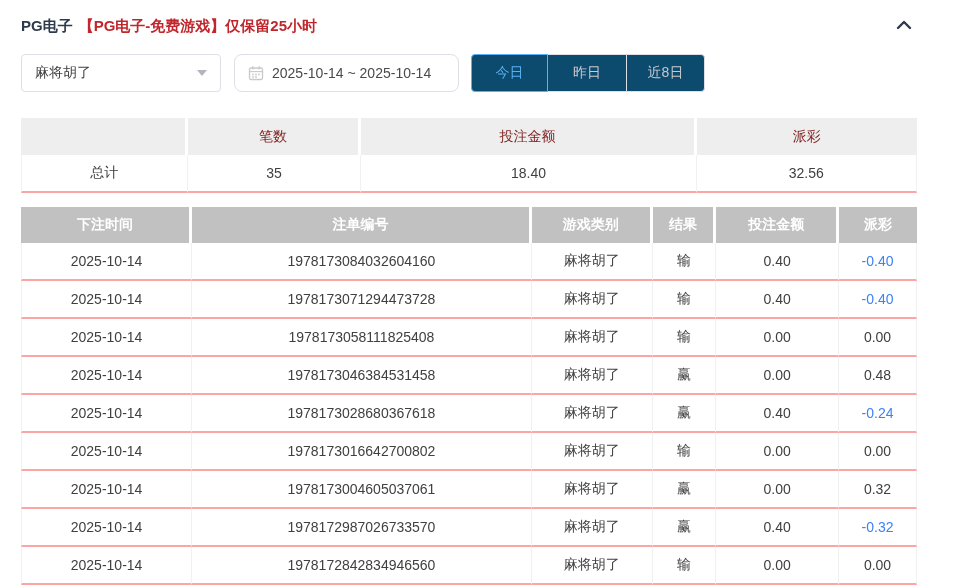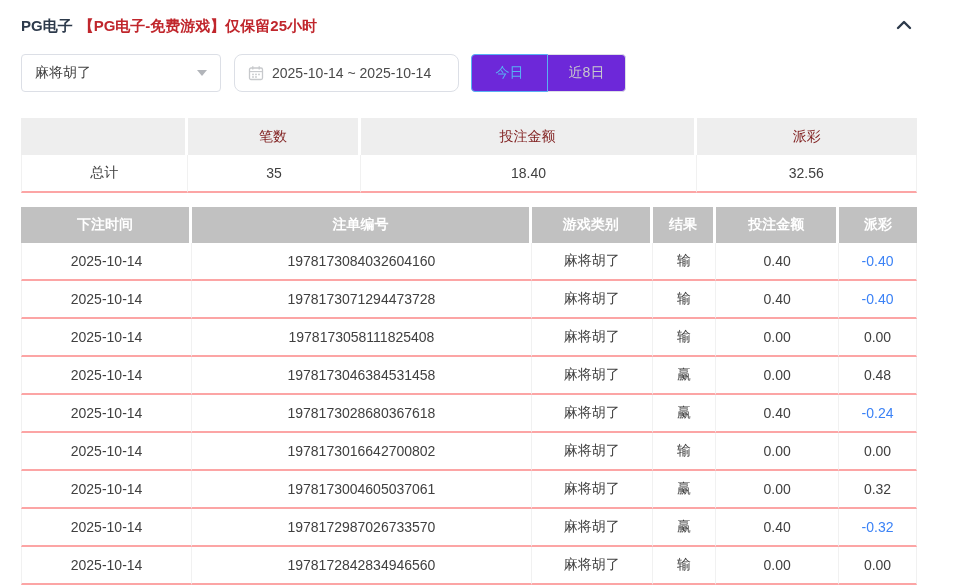--- a/index.html
+++ b/index.html
@@ -33,21 +33,21 @@
     border-top: 6px solid #b2b5ba;
   }
   .date-box {
     width: 225px; height: 38px; border: 1px solid #dcdfe6; border-radius: 8px;
     display: flex; align-items: center; padding: 0 13px; margin-left: 13px;
     cursor: pointer; background: #fff;
   }
   .date-box .value { font-size: 14px; color: #4a4a4a; margin-left: 8px; white-space: nowrap; }
   .btn-group { display: flex; margin-left: 12px; }
   .quick-btn {
-    height: 38px; background: #6d28d9; border: 1px solid #dcdfe6;
+    height: 38px; background: #0c4a6e; border: 1px solid #dcdfe6;
     font-size: 14px; color: #c8c9cc; cursor: pointer;
     font-family: inherit; margin-left: -1px; position: relative;
   }
   .quick-btn:first-child { margin-left: 0; border-radius: 4px 0 0 4px; }
   .quick-btn:last-child { border-radius: 0 4px 4px 0; }
   .qb-today { width: 77px; }
   .qb-yesterday { width: 80px; }
   .qb-last8 { width: 79px; }
   .quick-btn.active { border-color: #58b1f3; color: #58b1f3; z-index: 2; }
   .query-btn {
@@ -117,20 +117,21 @@
         <circle cx="5" cy="9.4" r="0.9" fill="#c7c9cc"></circle>
           <circle cx="8" cy="9.4" r="0.9" fill="#c7c9cc"></circle>
           <circle cx="11" cy="9.4" r="0.9" fill="#c7c9cc"></circle>
         <circle cx="5" cy="12" r="0.9" fill="#c7c9cc"></circle>
           <circle cx="8" cy="12" r="0.9" fill="#c7c9cc"></circle>
       </svg>
       <span class="value">2025-10-14 ~ 2025-10-14</span>
     </div>
     <div class="btn-group">
       <button class="quick-btn qb-today active">今日</button>
+      <button class="quick-btn qb-yesterday">昨日</button>
       <button class="quick-btn qb-last8">近8日</button>
     </div>
   </div>
 
   <table class="summary">
     <thead>
       <tr>
         <th class="sum-c1"></th>
         <th class="sum-c2">笔数</th>
         <th class="sum-c3">投注金额</th>

